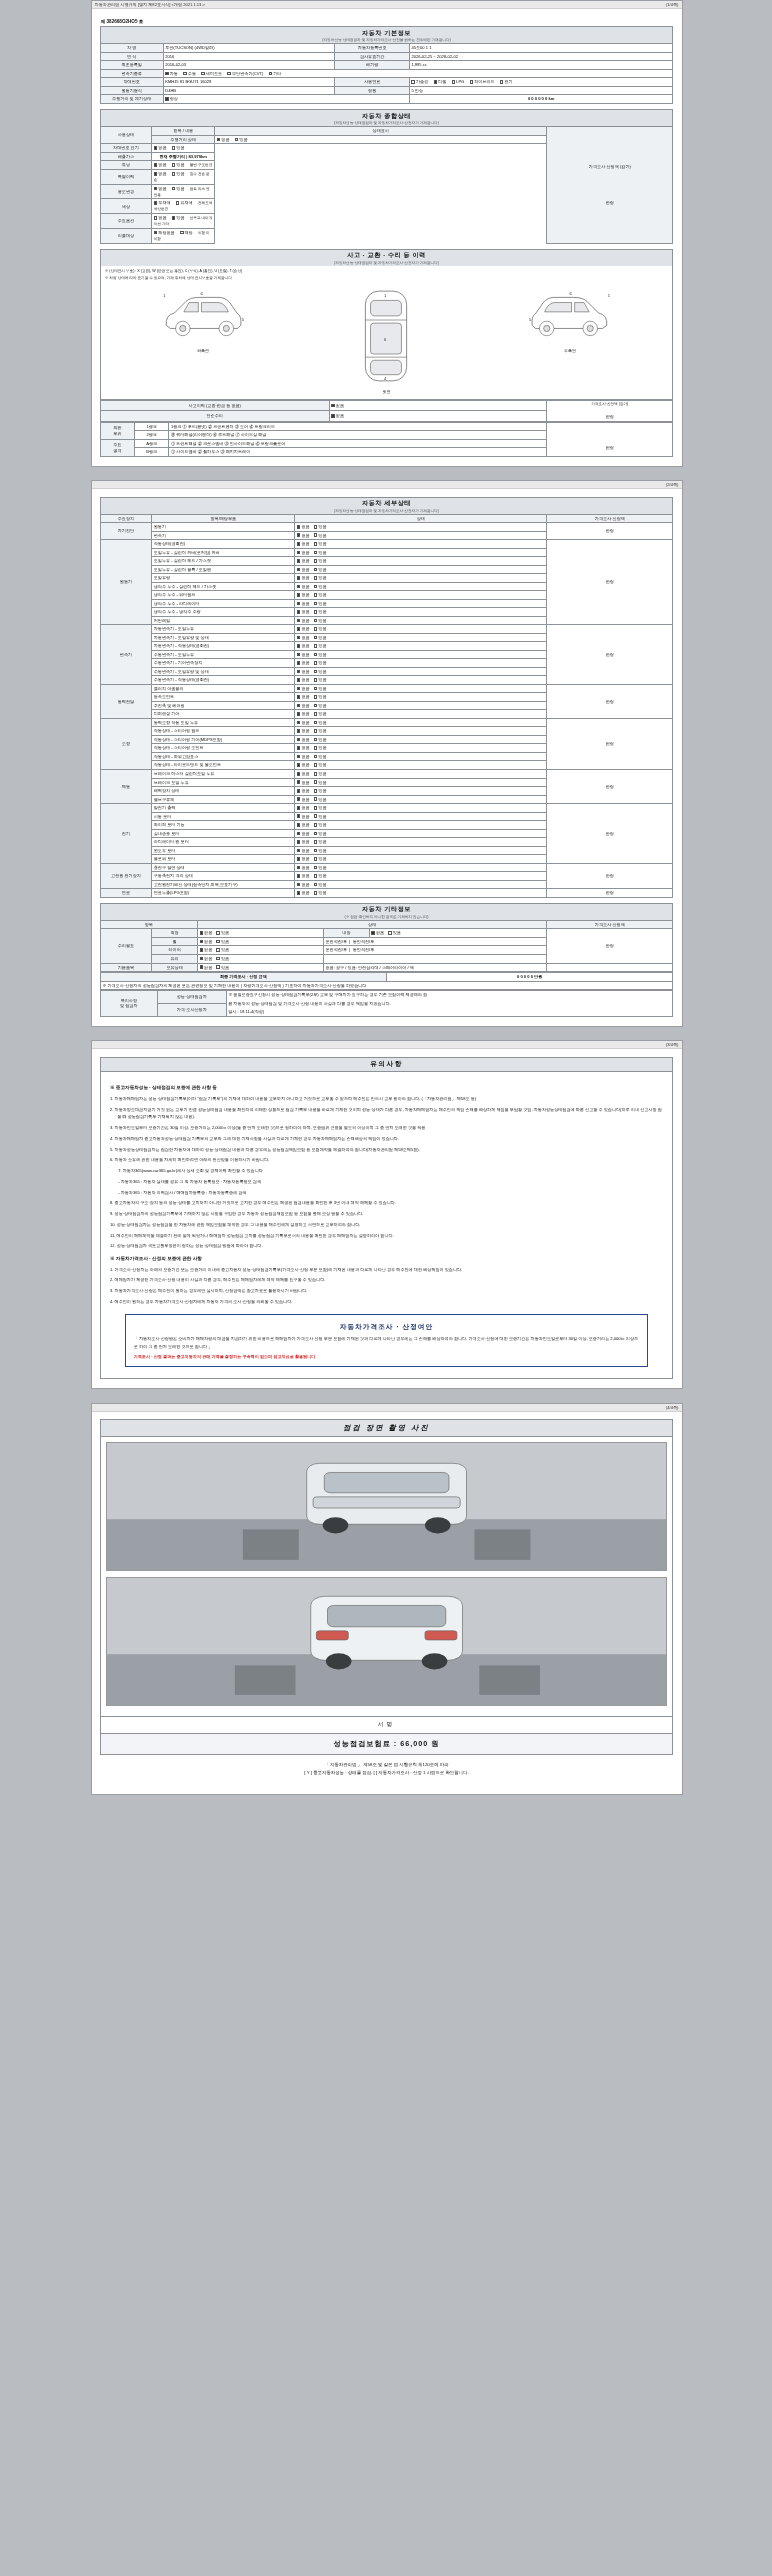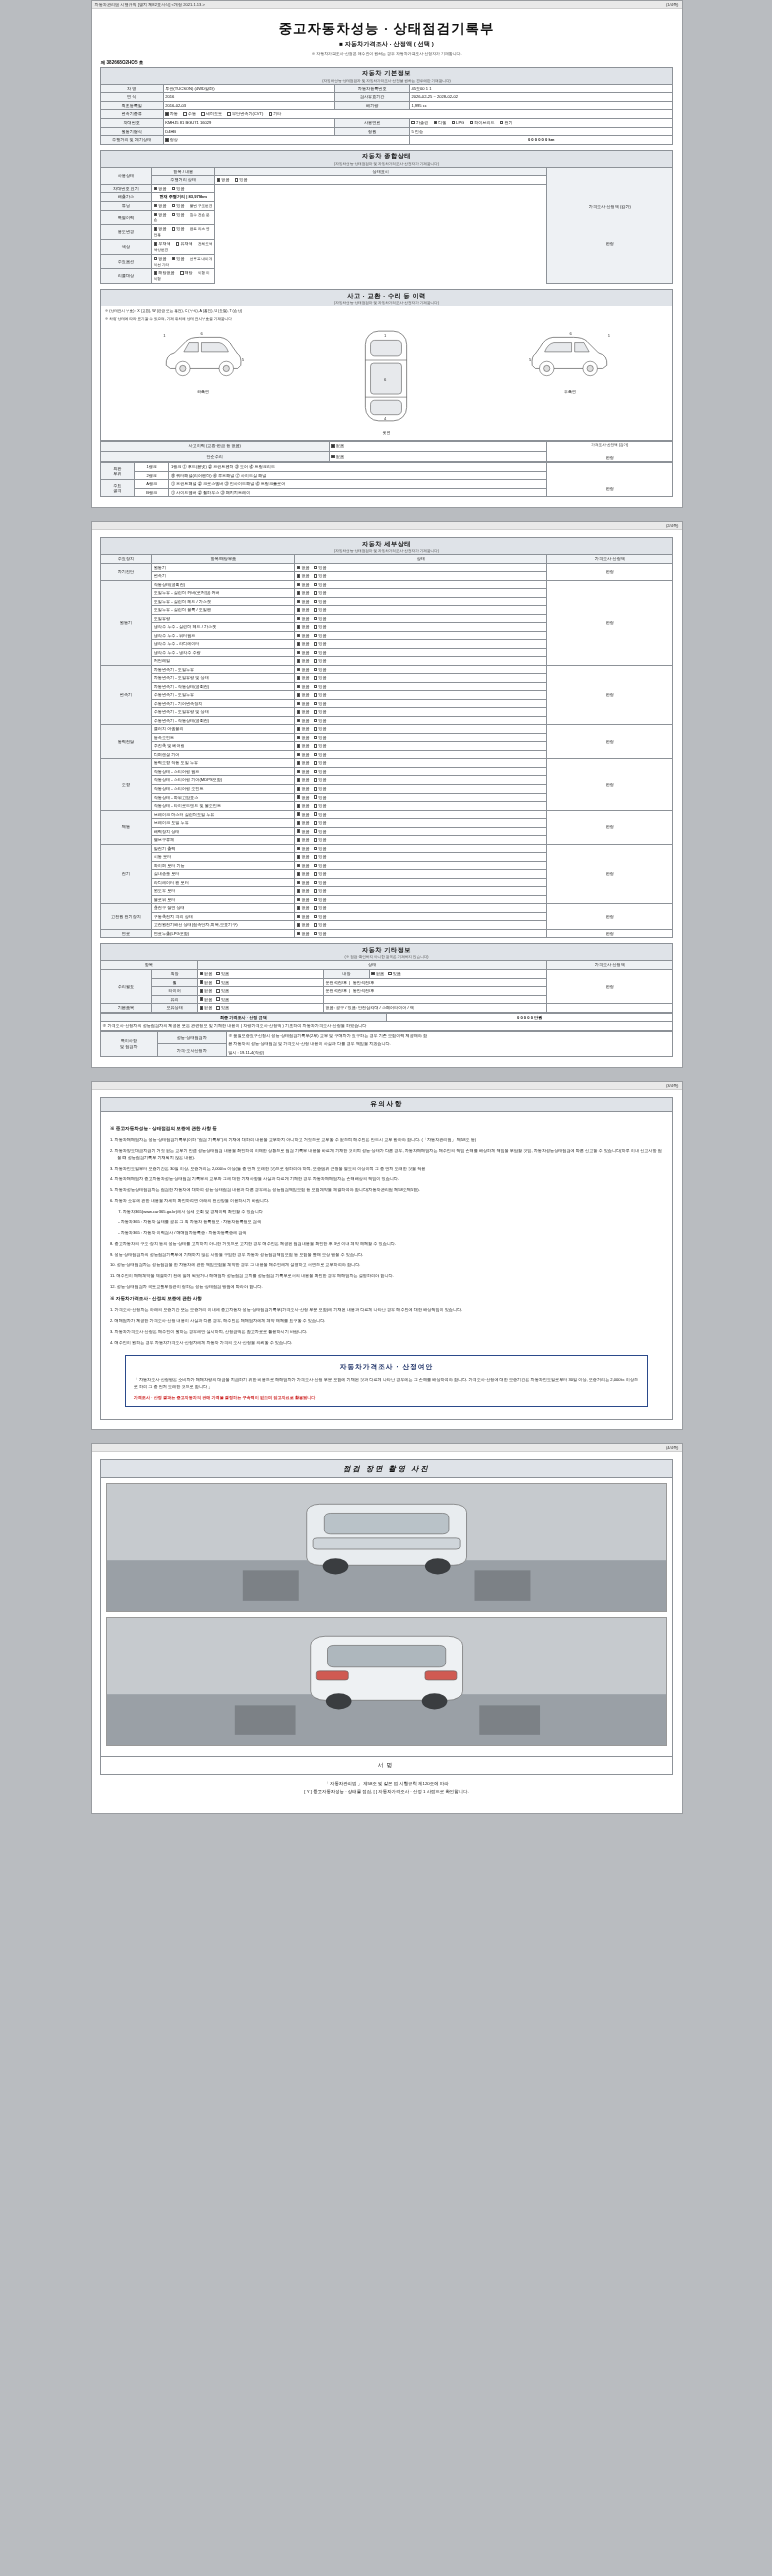--- a/index.html
+++ b/index.html
@@ -98,25 +98,20 @@
 </head>
 <body>
 
 <div class="page">
   <div class="tinybar">
     <span>자동차관리법 시행규칙 [별지 제82호서식] &lt;개정 2021.1.13.&gt;</span>
     <span>(1/4쪽)</span>
   </div>
   <div class="pagepad">
 
-    <div class="title-wrap">
-      <div class="main-title">중고자동차성능 · 상태점검기록부</div>
-      <div class="sub-title">■ 자동차가격조사 · 산정액 ( 선택 )</div>
-      <div class="subsub">※ 자동차가격조사·산정은 매수인이 원하는 경우 자동차가격조사·산정자가 기재합니다.</div>
-    </div>
 
     <div class="docno">제 382668O2HO5 호</div>
 
     <div class="secbar">
       <div class="t">자동차 기본정보</div>
       <div class="d">(자동차성능·상태점검자 및 자동차가격조사·산정을 원하는 경우에만 기재합니다)</div>
     </div>
     <table class="grid">
       <colgroup>
           <col style="width:11%">
@@ -777,19 +772,22 @@
           <rect x="262" y="104" width="40" height="18" rx="4" fill="#d05a52" stroke="#666"></rect>
           <rect x="398" y="104" width="40" height="18" rx="4" fill="#d05a52" stroke="#666"></rect>
           <circle cx="290" cy="164" r="16" fill="#3a3d40"></circle>
           <circle cx="410" cy="164" r="16" fill="#3a3d40"></circle>
           <rect x="160" y="172" width="76" height="58" fill="#7c8186"></rect>
           <rect x="466" y="172" width="76" height="58" fill="#7c8186"></rect>
         </svg>
       </div>
     </div>
     <div class="sign-row">서명</div>
+    <div class="fee-row">
+      <div class="f1">성능점검보험료 : 66,000 원</div>
+    </div>
     <div class="fee-foot">
       <span class="ln">「 자동차관리법 」 제58조 및 같은 법 시행규칙 제120조에 따라</span>
       <span class="ln">[ Y ] 중고자동차성능 · 상태를 점검, [   ] 자동차가격조사 · 산정 1 사람으로 확인합니다.</span>
     </div>
   </div>
 </div>
 
 
 </body></html>

